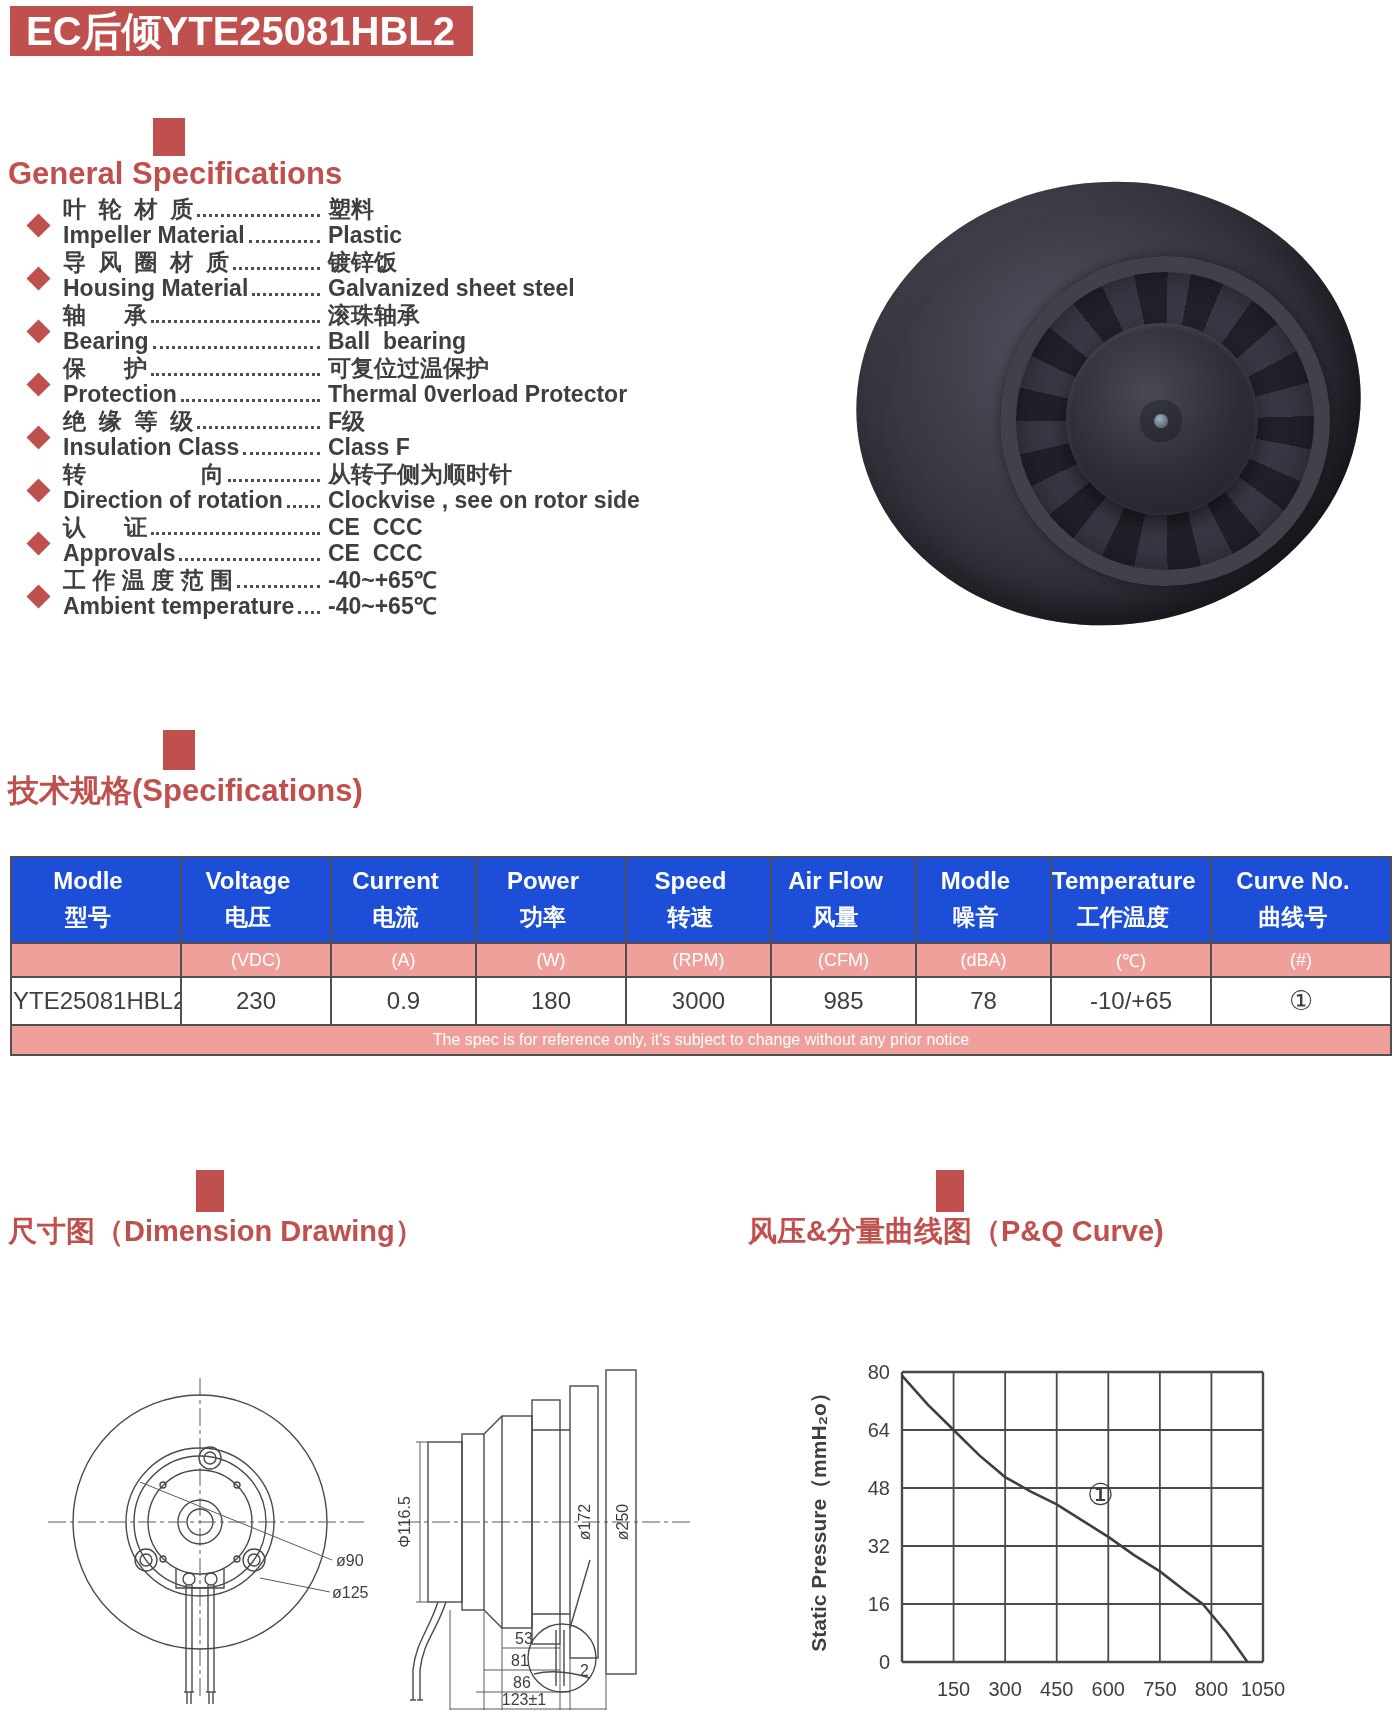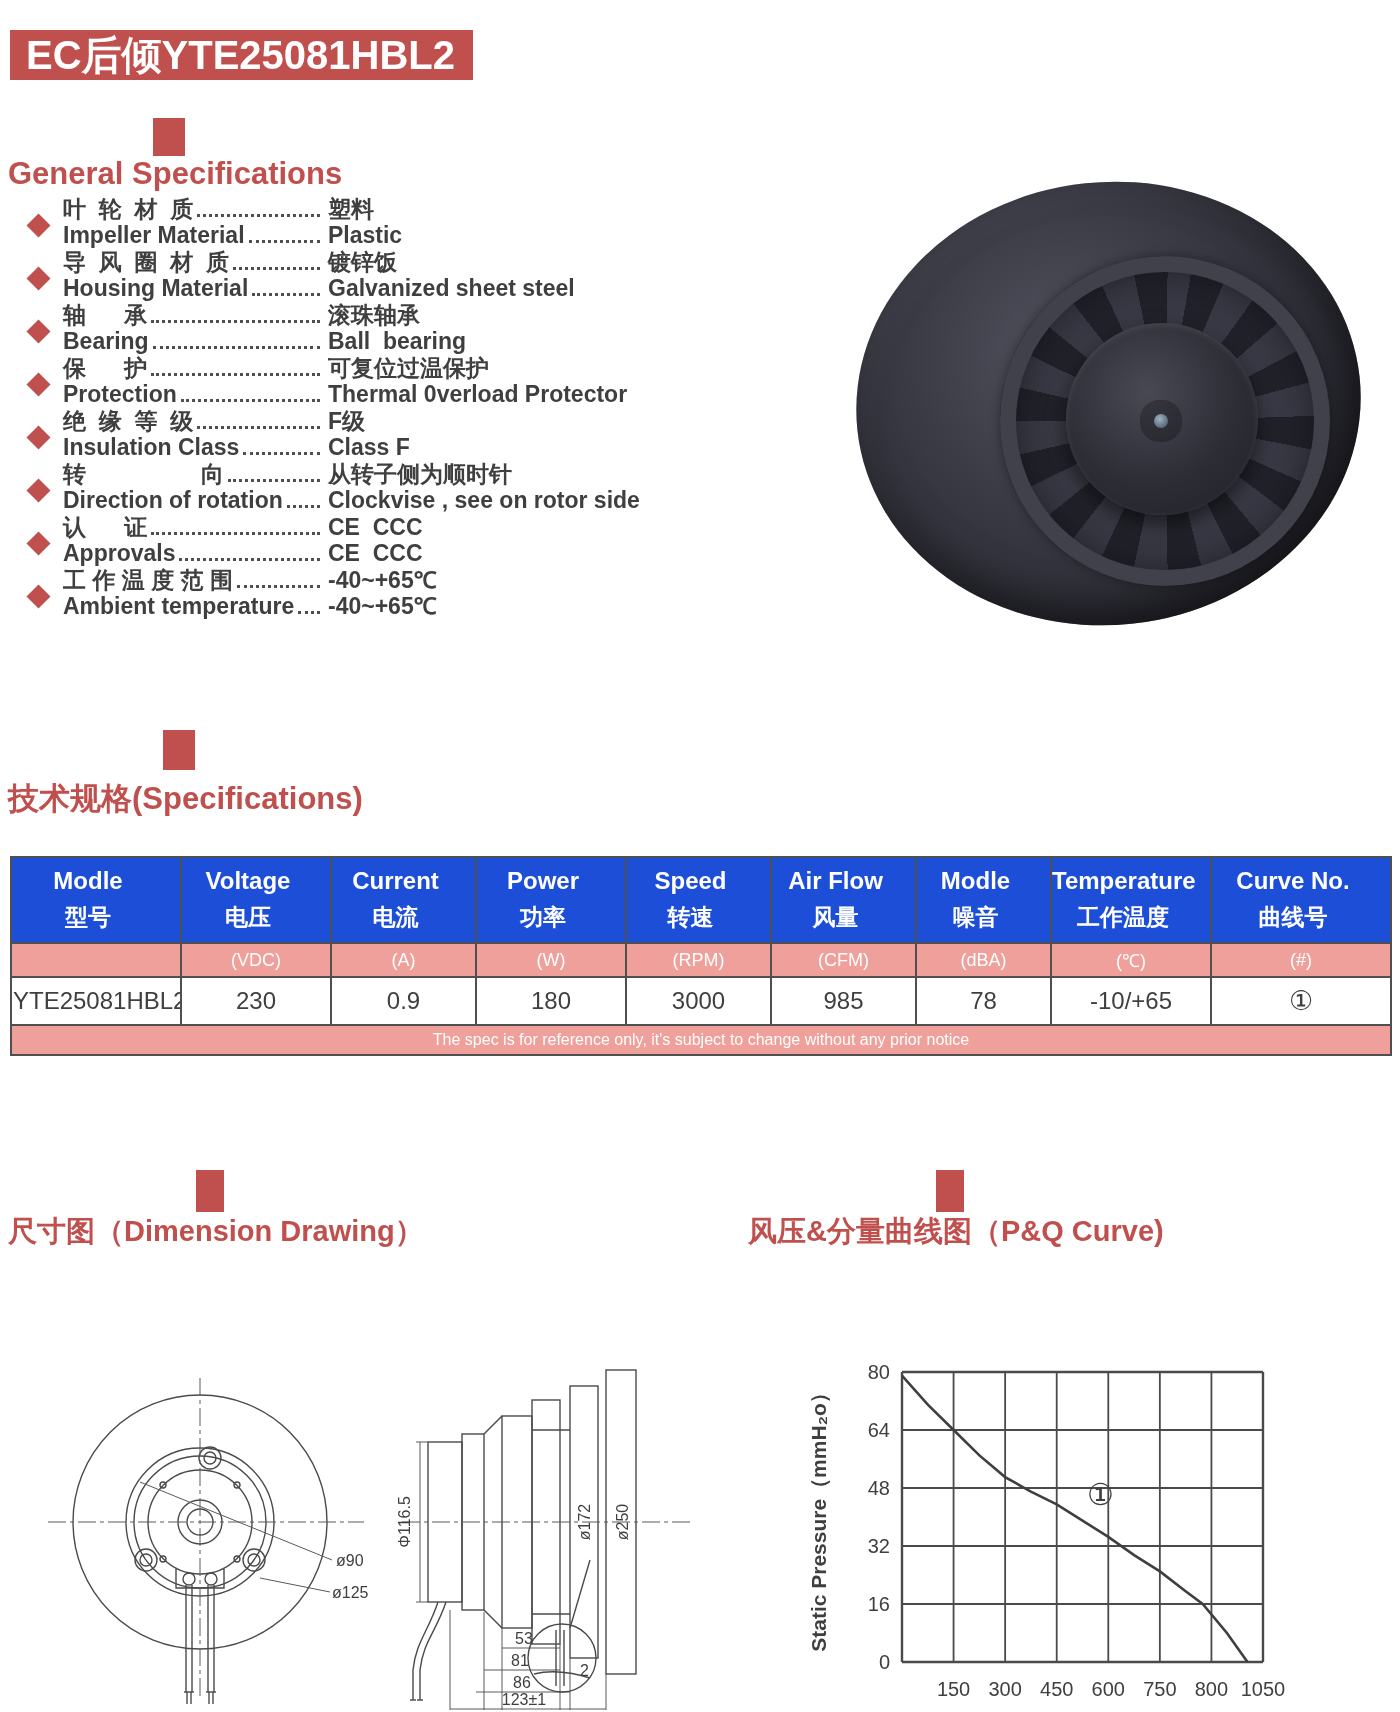--- a/index.html
+++ b/index.html
@@ -1,29 +1,29 @@
 <!DOCTYPE html>
 <html><head>
 <meta charset="utf-8">
 <style>
   html,body{margin:0;padding:0;background:#fff;}
   .page{position:relative;width:1400px;height:1712px;background:#fff;overflow:hidden;
         font-family:"Liberation Sans",sans-serif;color:#3f3f3f;}
   
   .banner{position:absolute;left:10px;top:6px;height:50px;background:#c0504d;
-          padding:0 18px 0 16px;display:flex;align-items:center;margin-top:24px;}
+          padding:0 18px 0 16px;display:flex;align-items:center;}
   .banner span{color:#fff;font-weight:bold;font-size:40px;letter-spacing:0px;}
   
   .sec-head{position:absolute;display:flex;align-items:center;flex-direction:column;}
   .sec-head .sq{display:inline-block;background:#c0504d;margin-right:12px;}
   .sec-head h2{margin:0;color:#c0504d;font-weight:bold;}
   .sh-general{left:8px;top:118px;}
   .sh-general .sq{width:32px;height:38px;}
   .sh-general h2{font-size:31px;}
-  .sh-specs{left:8px;top:730px;gap:8px;}
+  .sh-specs{left:8px;top:730px;}
   .sh-specs .sq{width:32px;height:40px;}
   .sh-specs h2{font-size:31px;}
   .sh-dim{left:8px;top:1170px;}
   .sh-dim .sq{width:28px;height:42px;}
   .sh-dim h2{font-size:29px;}
   .sh-pq{left:748px;top:1170px;justify-content:flex-end;}
   .sh-pq .sq{width:28px;height:42px;}
   .sh-pq h2{font-size:29px;}
   
   .spec-list{position:absolute;left:28px;top:196px;width:600px;}

